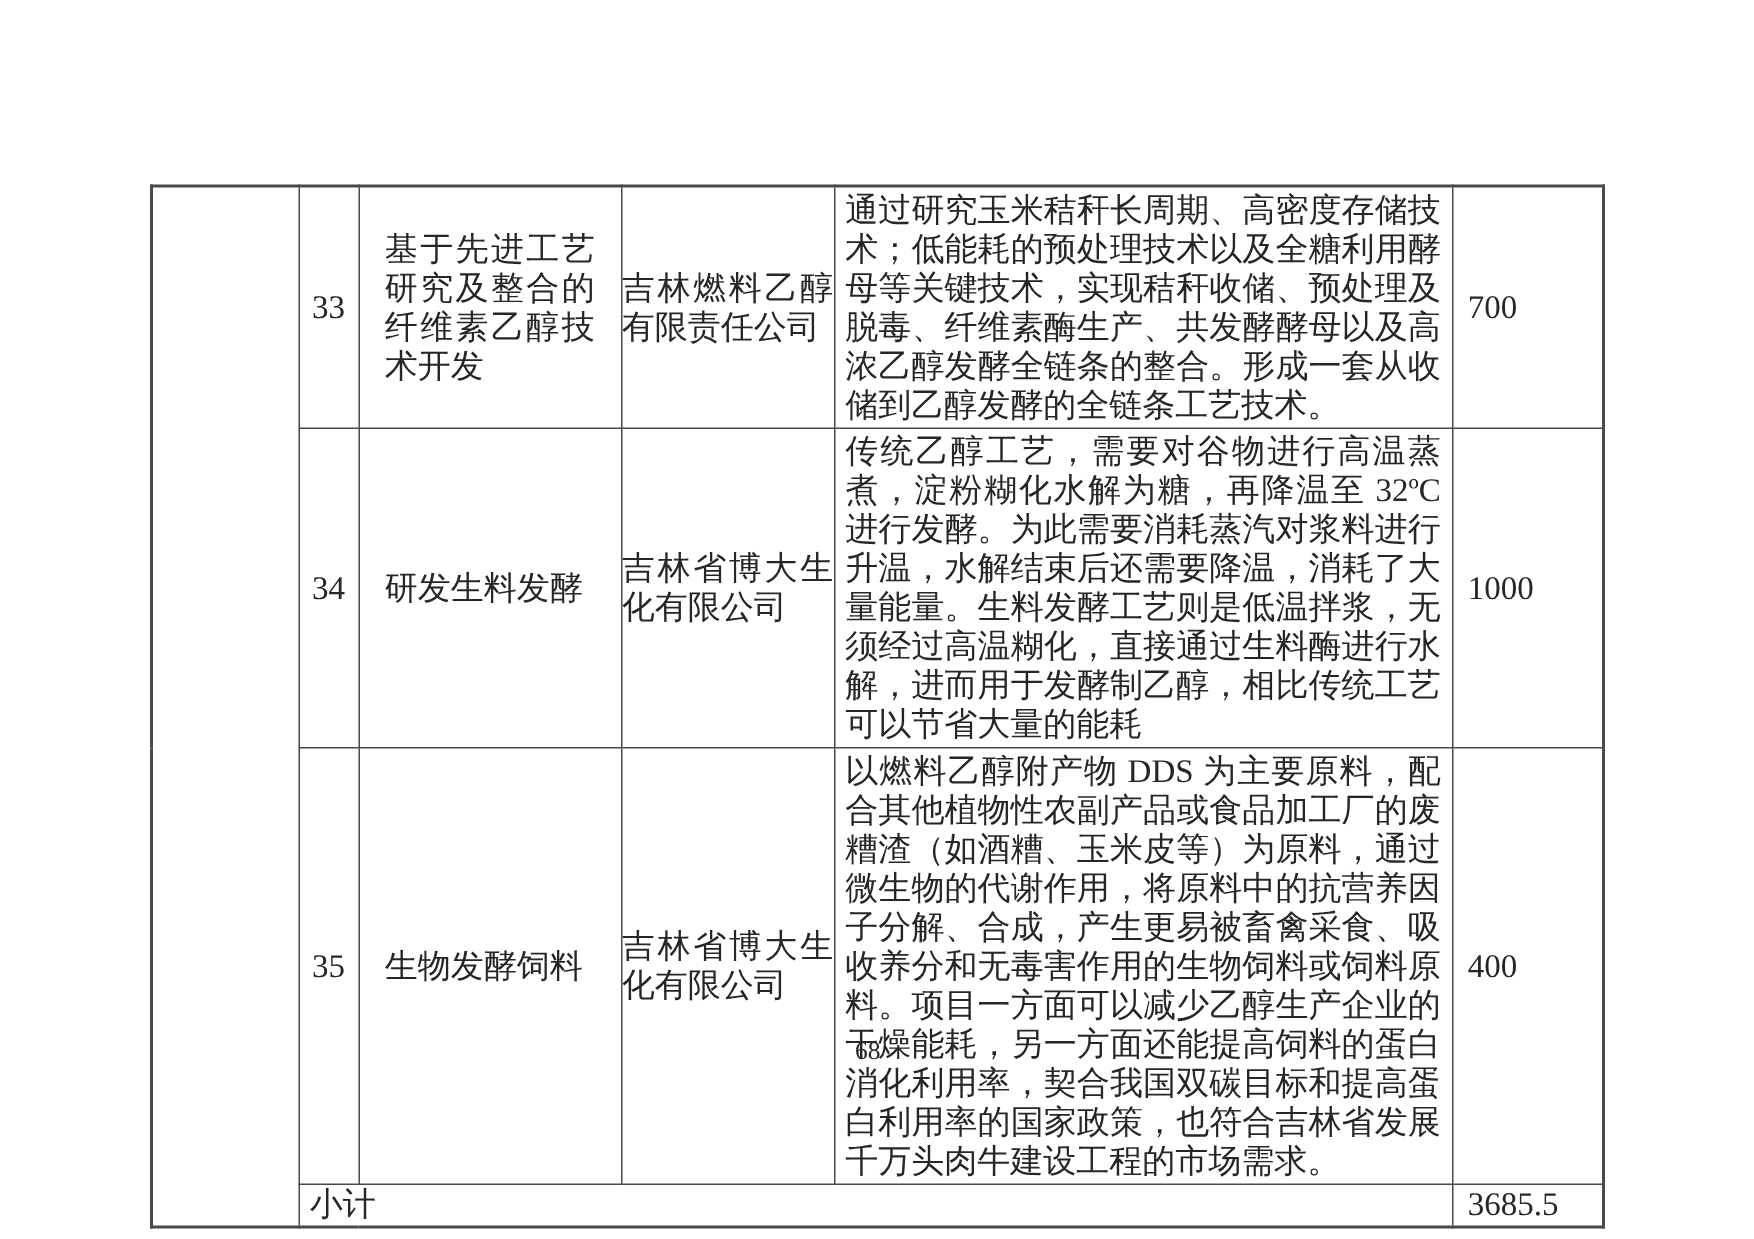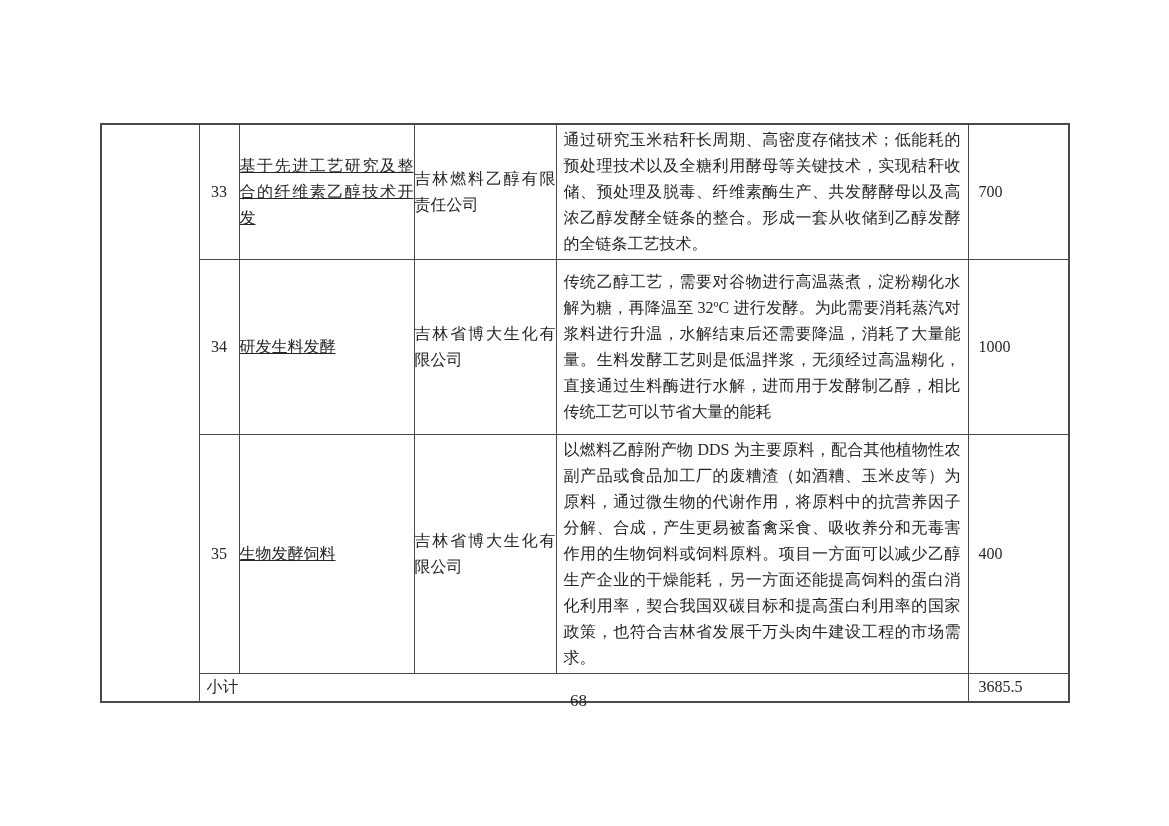--- a/index.html
+++ b/index.html
@@ -22,43 +22,42 @@
     left: 100px;
     top: 123px;
     width: 968px;
     border-collapse: collapse;
     table-layout: fixed;
     border: 2px solid #4a4a4a;
   }
   table.project-table td {
     border: 1.5px solid #4a4a4a;
     vertical-align: middle;
-    font-size: 16px;
+    font-size: 22px;
     line-height: 26px;
     word-break: break-all;
     overflow: hidden;
   }
   .col-spacer-w  { width: 98px;  }
   .col-no-w      { width: 40px;  }
   .col-project-w { width: 175px; }
   .col-company-w { width: 142px; }
   .col-desc-w    { width: 412px; }
   .col-amount-w  { width: 101px; }
 
   tr.row-33 { height: 130px; }
   tr.row-34 { height: 175px; }
   tr.row-35 { height: 228px; }
   tr.row-subtotal { height: 28px; }
 
   td.cell-no { text-align: center; margin-top: 40px; }
   td.cell-project {
-    padding: 0 0;
+    padding: 0 17px;
     text-align: justify;
     text-justify: inter-character;
-    text-decoration: underline;
   }
   td.cell-company {
     padding: 0 0;
     text-align: justify;
     text-justify: inter-character;
   }
   td.cell-desc {
     padding: 2px 7px;
     text-align: justify;
     text-justify: inter-character;

